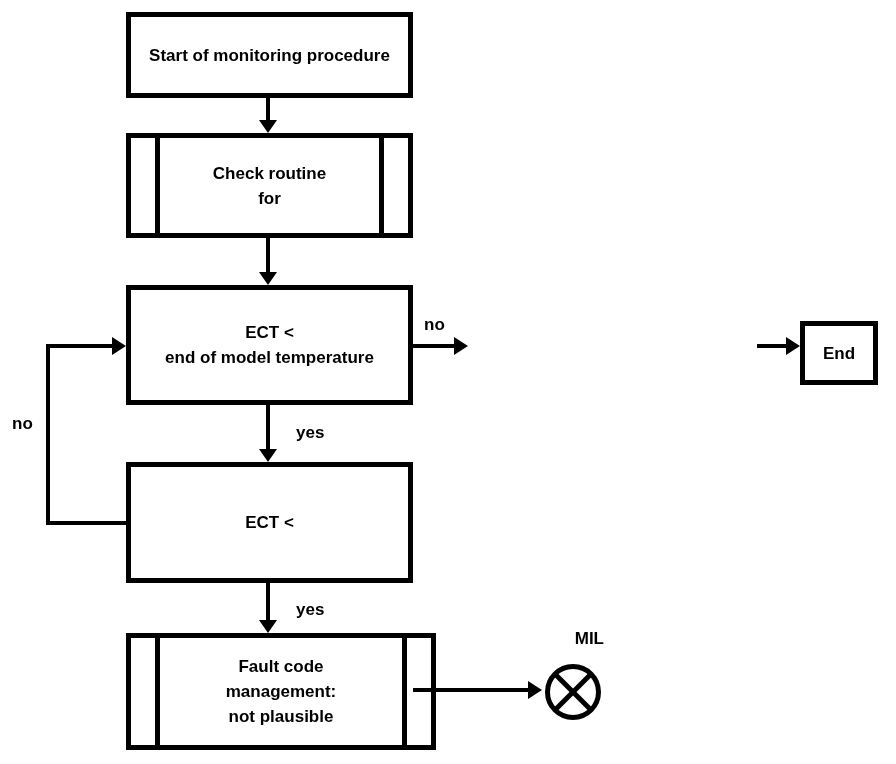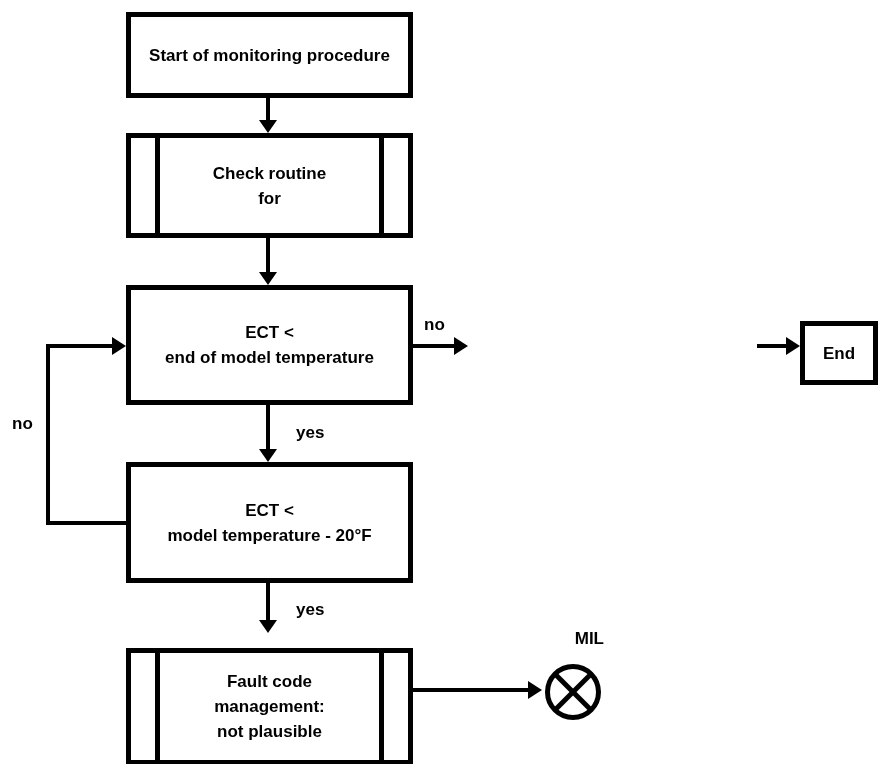--- a/index.html
+++ b/index.html
@@ -84,34 +84,33 @@
   <div class="box" style="left:800px; top:321px; width:78px; height:64px;">
     <span class="txt">End</span>
   </div>
 
   <div class="vline" style="left:266px; top:405px; height:44px;"></div>
   <div class="arr-down" style="left:259px; top:449px;"></div>
   <div class="lbl" style="left:296px; top:424px;">yes</div>
 
   <div class="box" style="left:126px; top:462px; width:287px; height:121px;">
     <span class="txt">ECT &lt;</span>
-    <span class="txt">model temperature - 20°F</span>
   </div>
 
   <div class="hline" style="left:46px; top:521px; width:80px;"></div>
   <div class="vline" style="left:46px; top:344px; height:181px;"></div>
   <div class="hline" style="left:46px; top:344px; width:66px;"></div>
   <div class="arr-right" style="left:112px; top:337px;"></div>
   <div class="lbl" style="left:12px; top:415px;">no</div>
 
   <div class="vline" style="left:266px; top:583px; height:37px;"></div>
   <div class="arr-down" style="left:259px; top:620px;"></div>
   <div class="lbl" style="left:296px; top:601px;">yes</div>
 
-  <div class="box" style="left:126px; top:648px; width:287px; height:117px;">
+  <div class="box" style="left:126px; top:633px; width:310px; height:117px;">
     <div class="bar-l"></div>
     <div class="bar-r"></div>
     <span class="txt">Fault code</span>
     <span class="txt">management:</span>
     <span class="txt">not plausible</span>
   </div>
 
   <div class="hline" style="left:413px; top:688px; width:116px;"></div>
   <div class="arr-right" style="left:528px; top:681px;"></div>
 

